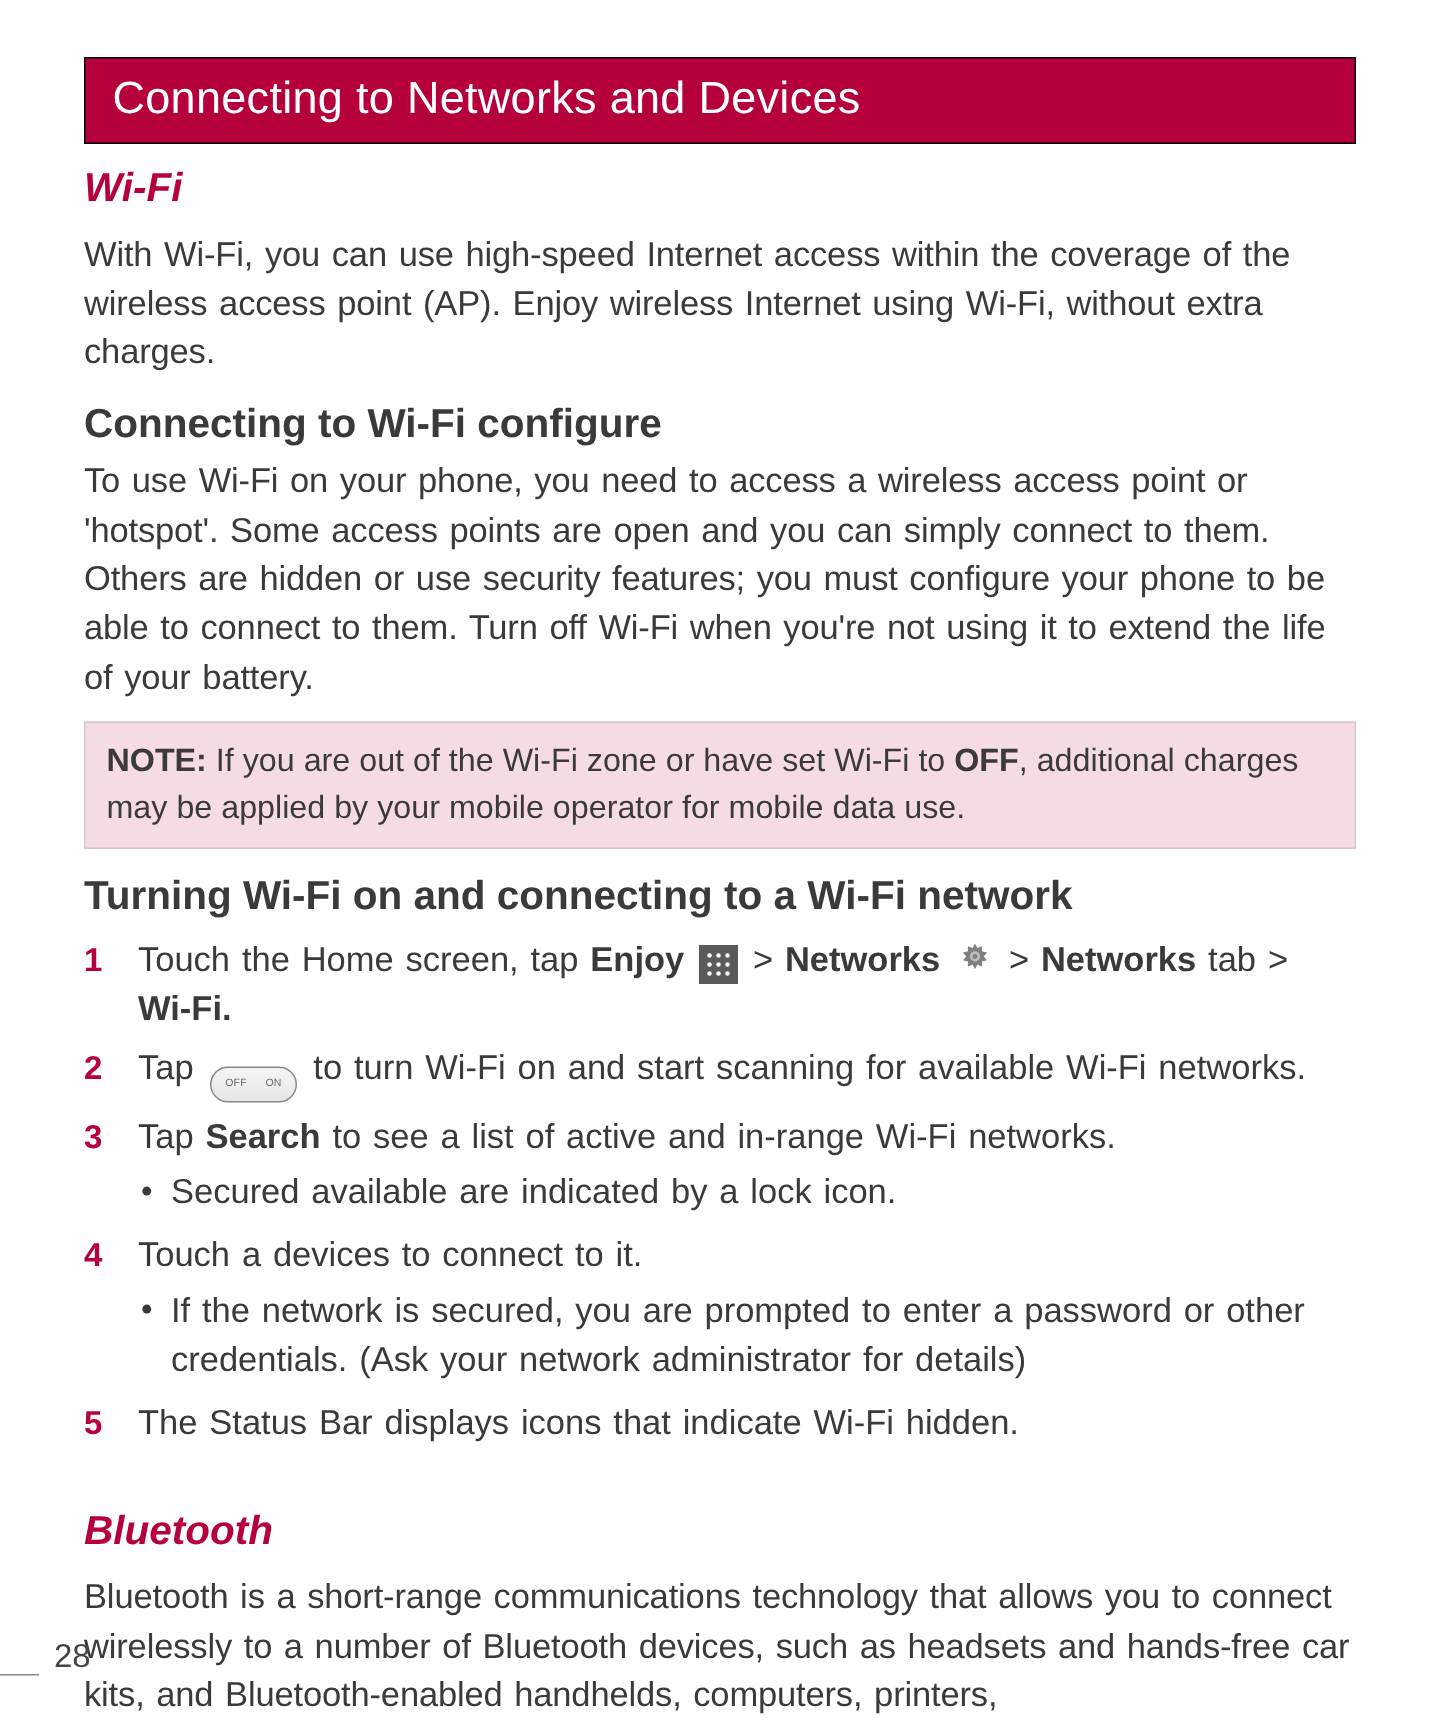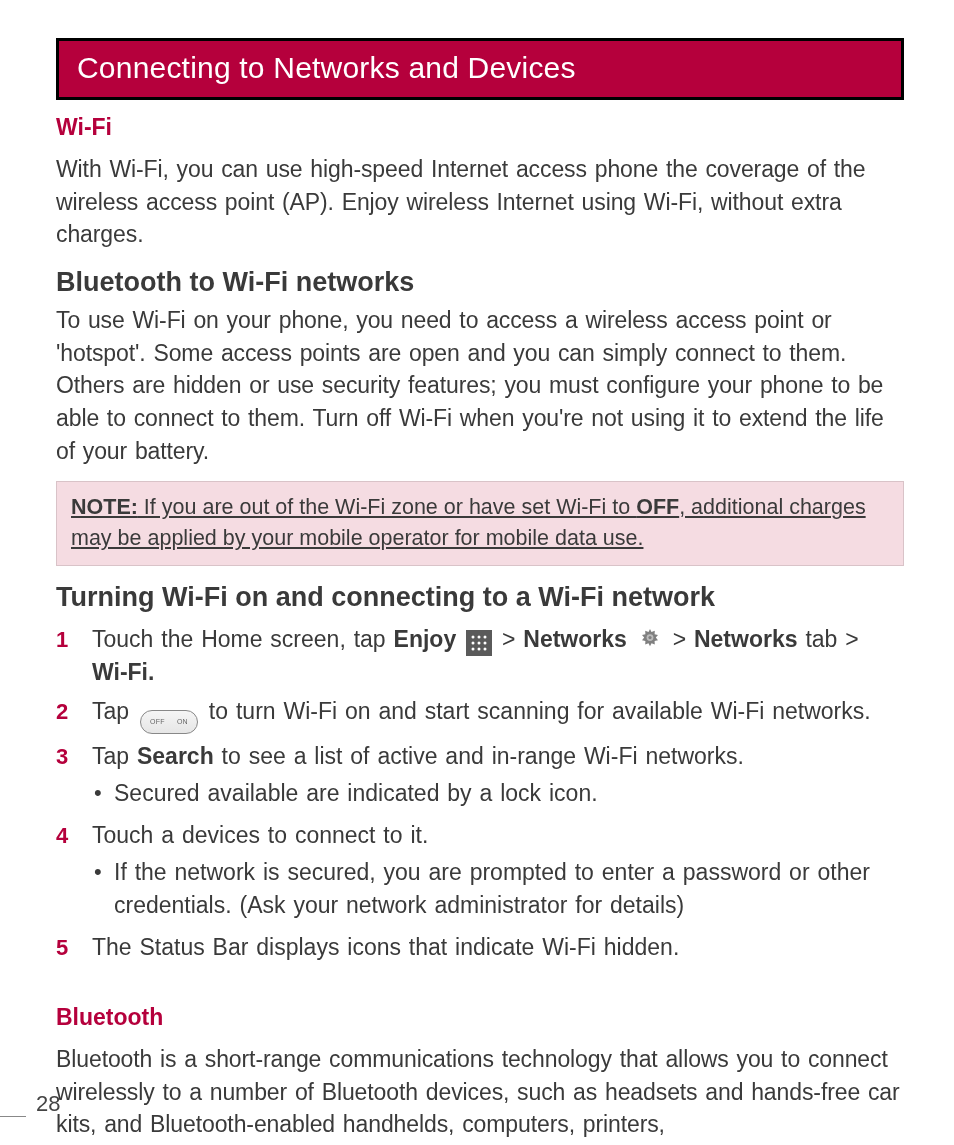--- a/index.html
+++ b/index.html
@@ -9,33 +9,34 @@
     width: 954px;
     height: 1145px;
     position: relative;
     color: #3a3a3a;
   }
   .page {
     padding: 38px 50px 0 56px;
   }
   .chapter-header {
     background: #b5003c;
-    border: 3px solid #000000;
+    border: 1px solid #000000;
     color: #fff;
     font-size: 30px;
     padding: 10px 18px 12px 18px;
     font-weight: 500;
     letter-spacing: 0.2px;
     margin-bottom: 14px;
   }
   .h1 {
     color: #b5003c;
-    font-size: 23px;
+    font-size: 27px;
     font-weight: 700;
     margin-bottom: 12px;
+    font-style: italic;
   }
   .h2 {
     color: #3a3a3a;
     font-size: 27px;
     font-weight: 700;
     margin-top: 16px;
     margin-bottom: 6px;
   }
   .body-text {
     font-size: 23px;
@@ -45,21 +46,20 @@
     word-spacing: 1.5px;
   }
   .note-box {
     background: #f5dce2;
     border: 1px solid #d9c3c8;
     padding: 10px 14px 12px 14px;
     margin: 14px 0 6px 0;
     font-size: 21.5px;
     line-height: 1.42;
     color: #3a3a3a;
-    text-decoration: underline;
   }
   .steps {
     list-style: none;
     margin-top: 10px;
   }
   .steps > li {
     display: flex;
     align-items: flex-start;
     margin-bottom: 6px;
     font-size: 23px;
@@ -148,23 +148,23 @@
   .sect-bt { margin-top: 40px; }
 </style>
 </head>
 <body>
 
 <div class="page">
 
   <div class="chapter-header">Connecting to Networks and Devices</div>
 
   <div class="h1">Wi-Fi</div>
-  <p class="body-text">With Wi-Fi, you can use high-speed Internet access phone the coverage of the wireless access point (AP). Enjoy wireless Internet using Wi-Fi, without extra charges.</p>
-
-  <div class="h2">Bluetooth to Wi-Fi networks</div>
+  <p class="body-text">With Wi-Fi, you can use high-speed Internet access within the coverage of the wireless access point (AP). Enjoy wireless Internet using Wi-Fi, without extra charges.</p>
+
+  <div class="h2">Connecting to Wi-Fi configure</div>
   <p class="body-text">To use Wi-Fi on your phone, you need to access a wireless access point or 'hotspot'. Some access points are open and you can simply connect to them. Others are hidden or use security features; you must configure your phone to be able to connect to them. Turn off Wi-Fi when you're not using it to extend the life of your battery.</p>
 
   <div class="note-box">
     <b>NOTE:</b><span> If you are out of the Wi-Fi zone or have set Wi-Fi to </span><b>OFF</b><span>, additional charges may be applied by your mobile operator for mobile data use.</span>
   </div>
 
   <div class="h2">Turning Wi-Fi on and connecting to a Wi-Fi network</div>
 
   <ol class="steps">
     <li>

